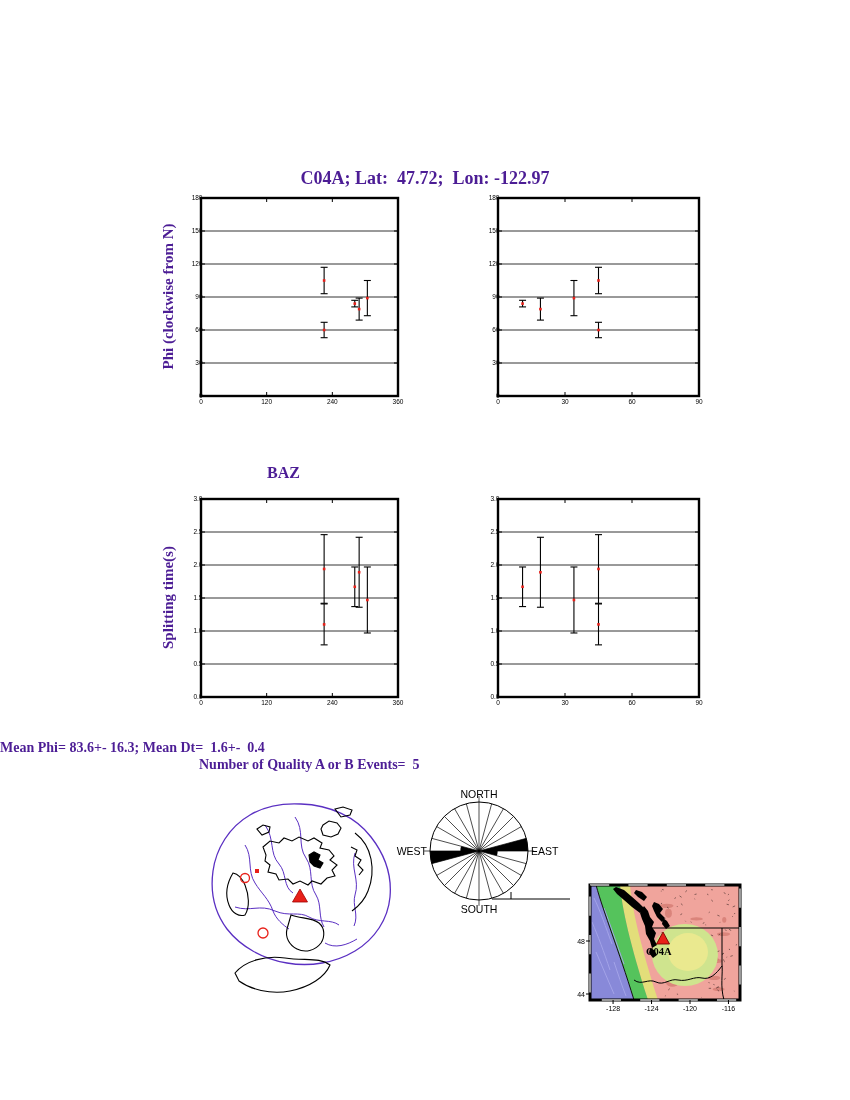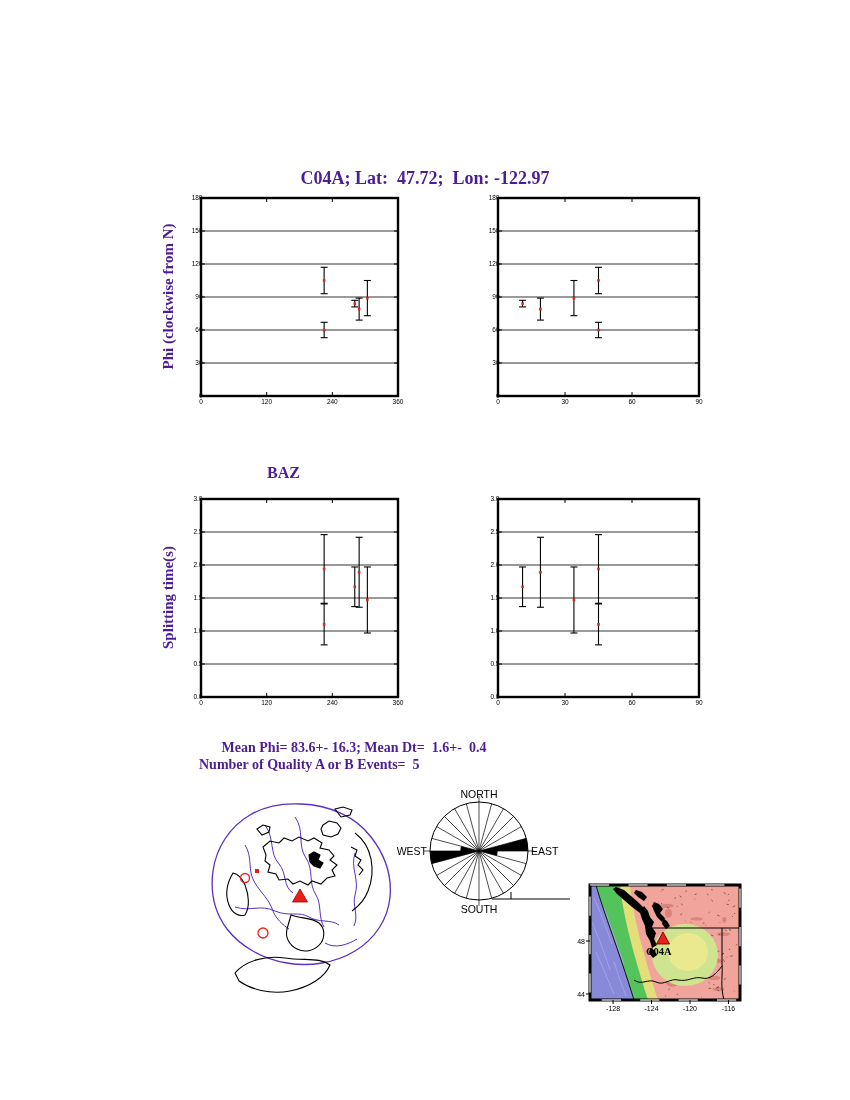--- a/index.html
+++ b/index.html
@@ -8,21 +8,21 @@
   .abs{position:absolute;}
   #title{left:0;top:168px;width:850px;text-align:center;font-weight:bold;font-size:18px;white-space:pre;}
   .vlabel{position:absolute;width:220px;text-align:center;font-weight:bold;font-size:15px;
           transform:rotate(-90deg);white-space:nowrap;}
   #ylab-phi{left:58px;top:288px;}
   #ylab-dt{left:58px;top:589px;}
   .xcap{position:absolute;text-align:center;font-weight:bold;font-size:16px;white-space:pre;}
   #xcap-left{left:169px;width:229px;top:428px;margin-top:36px;}
   #xcap-right{left:466px;width:247px;top:430px;}
   .stats{position:absolute;font-weight:bold;font-size:14px;white-space:pre;}
-  #stats1{left:0;width:708px;top:740px;text-align:center;}
+  #stats1{left:0;width:708px;top:740px;}
   #stats2{left:199px;top:757px;}
   svg.chart{position:absolute;overflow:visible;}
   svg.fig{position:absolute;overflow:hidden;}
   text{user-select:none;}
 </style>
 </head>
 <body>
 
 <div class="page">
 

